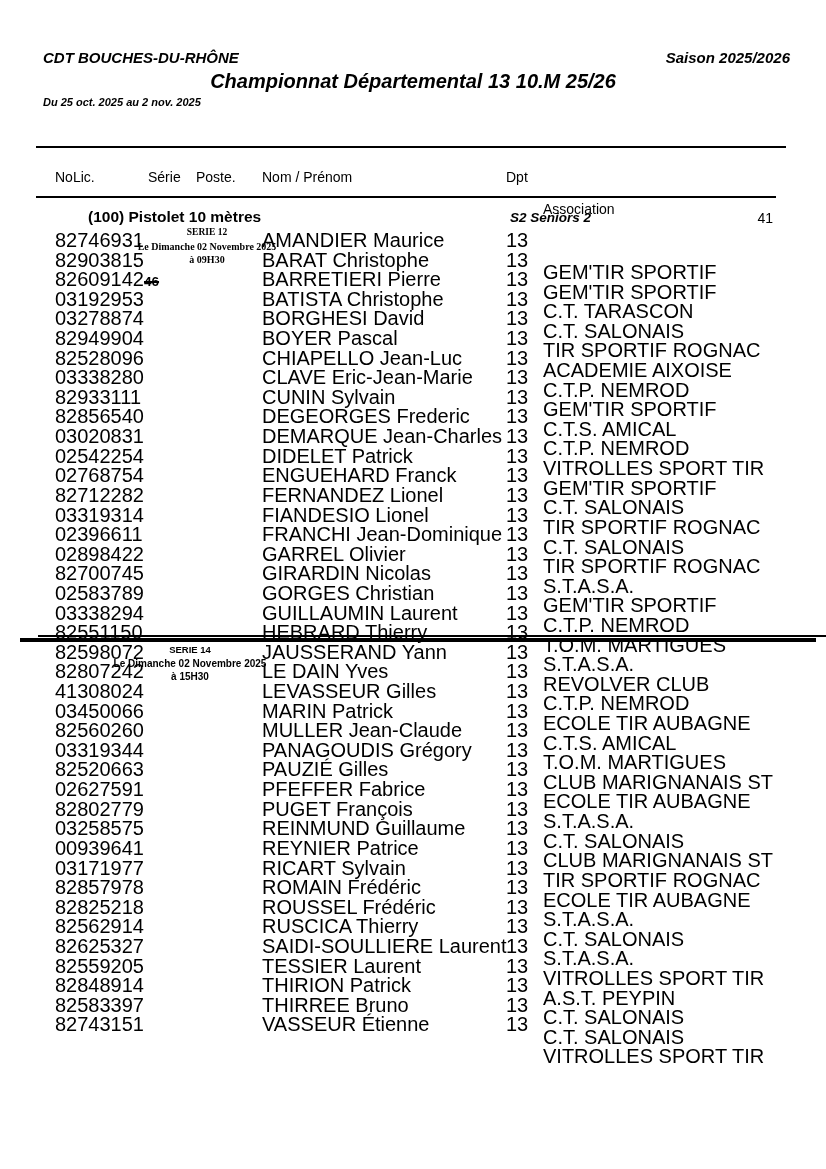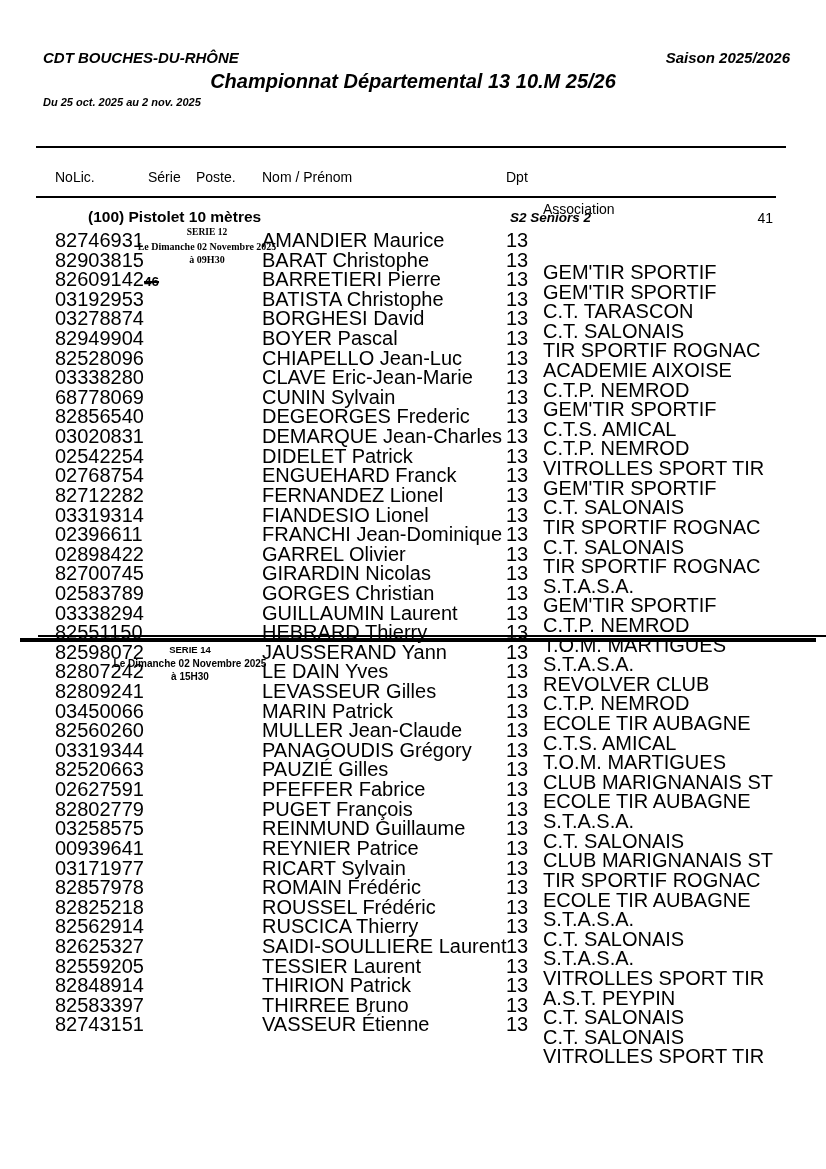--- a/index.html
+++ b/index.html
@@ -109,21 +109,21 @@
       <span class="x-dpt">13</span>
       <span class="x-assoc">C.T.P. NEMROD</span>
     </div>
       <div class="trow">
       <span class="x-nolic">03338280</span>
       <span class="x-name">CLAVE Eric-Jean-Marie</span>
       <span class="x-dpt">13</span>
       <span class="x-assoc">GEM'TIR SPORTIF</span>
     </div>
       <div class="trow">
-      <span class="x-nolic">68778069</span>
+      <span class="x-nolic">82933111</span>
       <span class="x-name">CUNIN Sylvain</span>
       <span class="x-dpt">13</span>
       <span class="x-assoc">C.T.S. AMICAL</span>
     </div>
       <div class="trow">
       <span class="x-nolic">82856540</span>
       <span class="x-name">DEGEORGES Frederic</span>
       <span class="x-dpt">13</span>
       <span class="x-assoc">C.T.P. NEMROD</span>
     </div>
@@ -199,21 +199,21 @@
       <span class="x-dpt">13</span>
       <span class="x-assoc">REVOLVER CLUB</span>
     </div>
       <div class="trow">
       <span class="x-nolic">82807242</span>
       <span class="x-name">LE DAIN Yves</span>
       <span class="x-dpt">13</span>
       <span class="x-assoc">C.T.P. NEMROD</span>
     </div>
       <div class="trow">
-      <span class="x-nolic">82809241</span>
+      <span class="x-nolic">41308024</span>
       <span class="x-name">LEVASSEUR Gilles</span>
       <span class="x-dpt">13</span>
       <span class="x-assoc">ECOLE TIR AUBAGNE</span>
     </div>
       <div class="trow">
       <span class="x-nolic">03450066</span>
       <span class="x-name">MARIN Patrick</span>
       <span class="x-dpt">13</span>
       <span class="x-assoc">C.T.S. AMICAL</span>
     </div>

